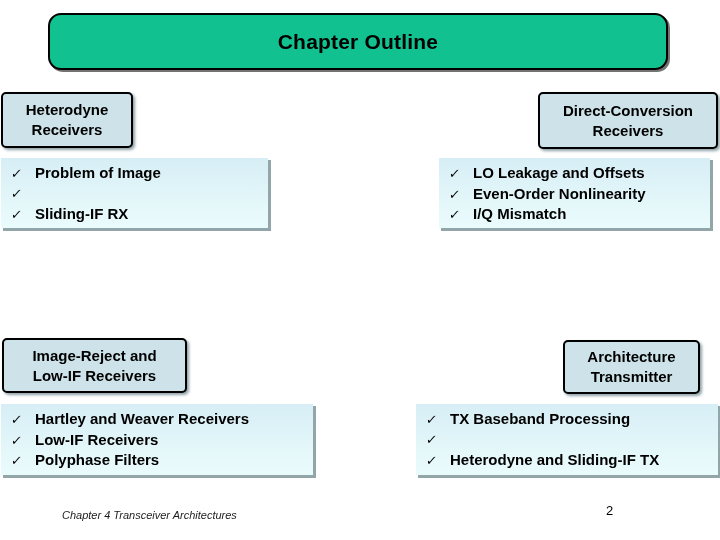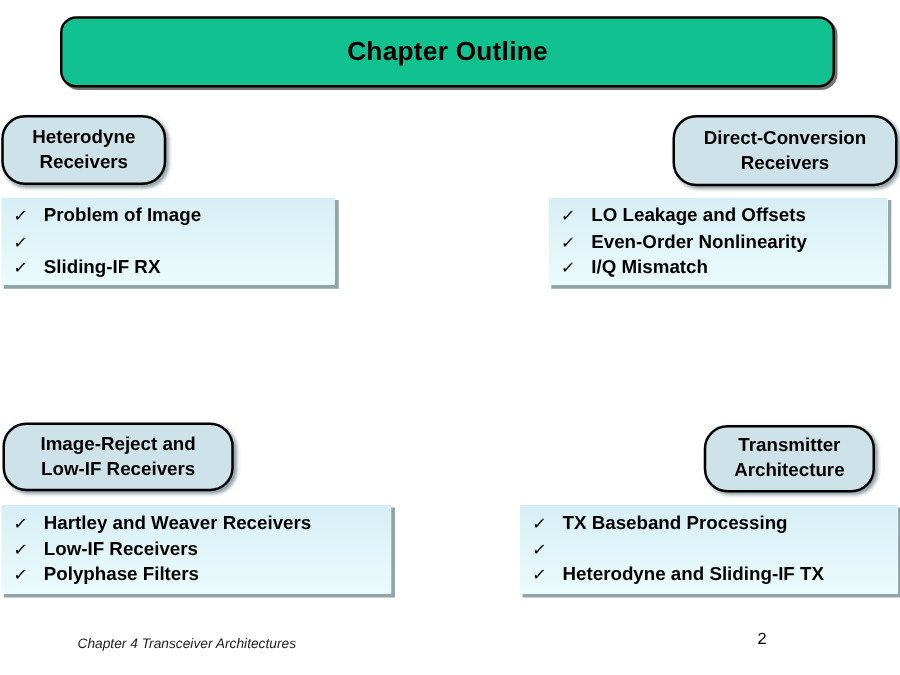--- a/index.html
+++ b/index.html
@@ -35,21 +35,21 @@
     font-size: 21px;
     font-weight: bold;
     color: #000000;
     letter-spacing: 0.2px;
   }
   
   .hdr {
     position: absolute;
     background: #cde3e9;
     border: 2px solid #000000;
-    border-radius: 19px;
+    border-radius: 5px;
     box-shadow: 2px 2px 3px #8fa2a8;
     display: flex;
     flex-direction: column;
     align-items: center;
     justify-content: center;
     box-sizing: border-box;
     text-align: center;
   }
   .hdr .hdr-line {
     font-size: 15px;
@@ -173,22 +173,22 @@
       <span class="check">✓</span>
       <span class="item-text">Low-IF Receivers</span>
     </div>
     <div class="item">
       <span class="check">✓</span>
       <span class="item-text">Polyphase Filters</span>
     </div>
   </div>
 
   <div class="hdr" id="hdr-transmitter">
+    <span class="hdr-line">Architecture</span>
     <span class="hdr-line">Transmitter</span>
-    <span class="hdr-line">Architecture</span>
   </div>
   <div class="panel" id="panel-transmitter">
     <div class="item">
       <span class="check">✓</span>
       <span class="item-text">TX Baseband Processing</span>
     </div>
     <div class="item">
       <span class="check">✓</span>
     </div>
     <div class="item">

